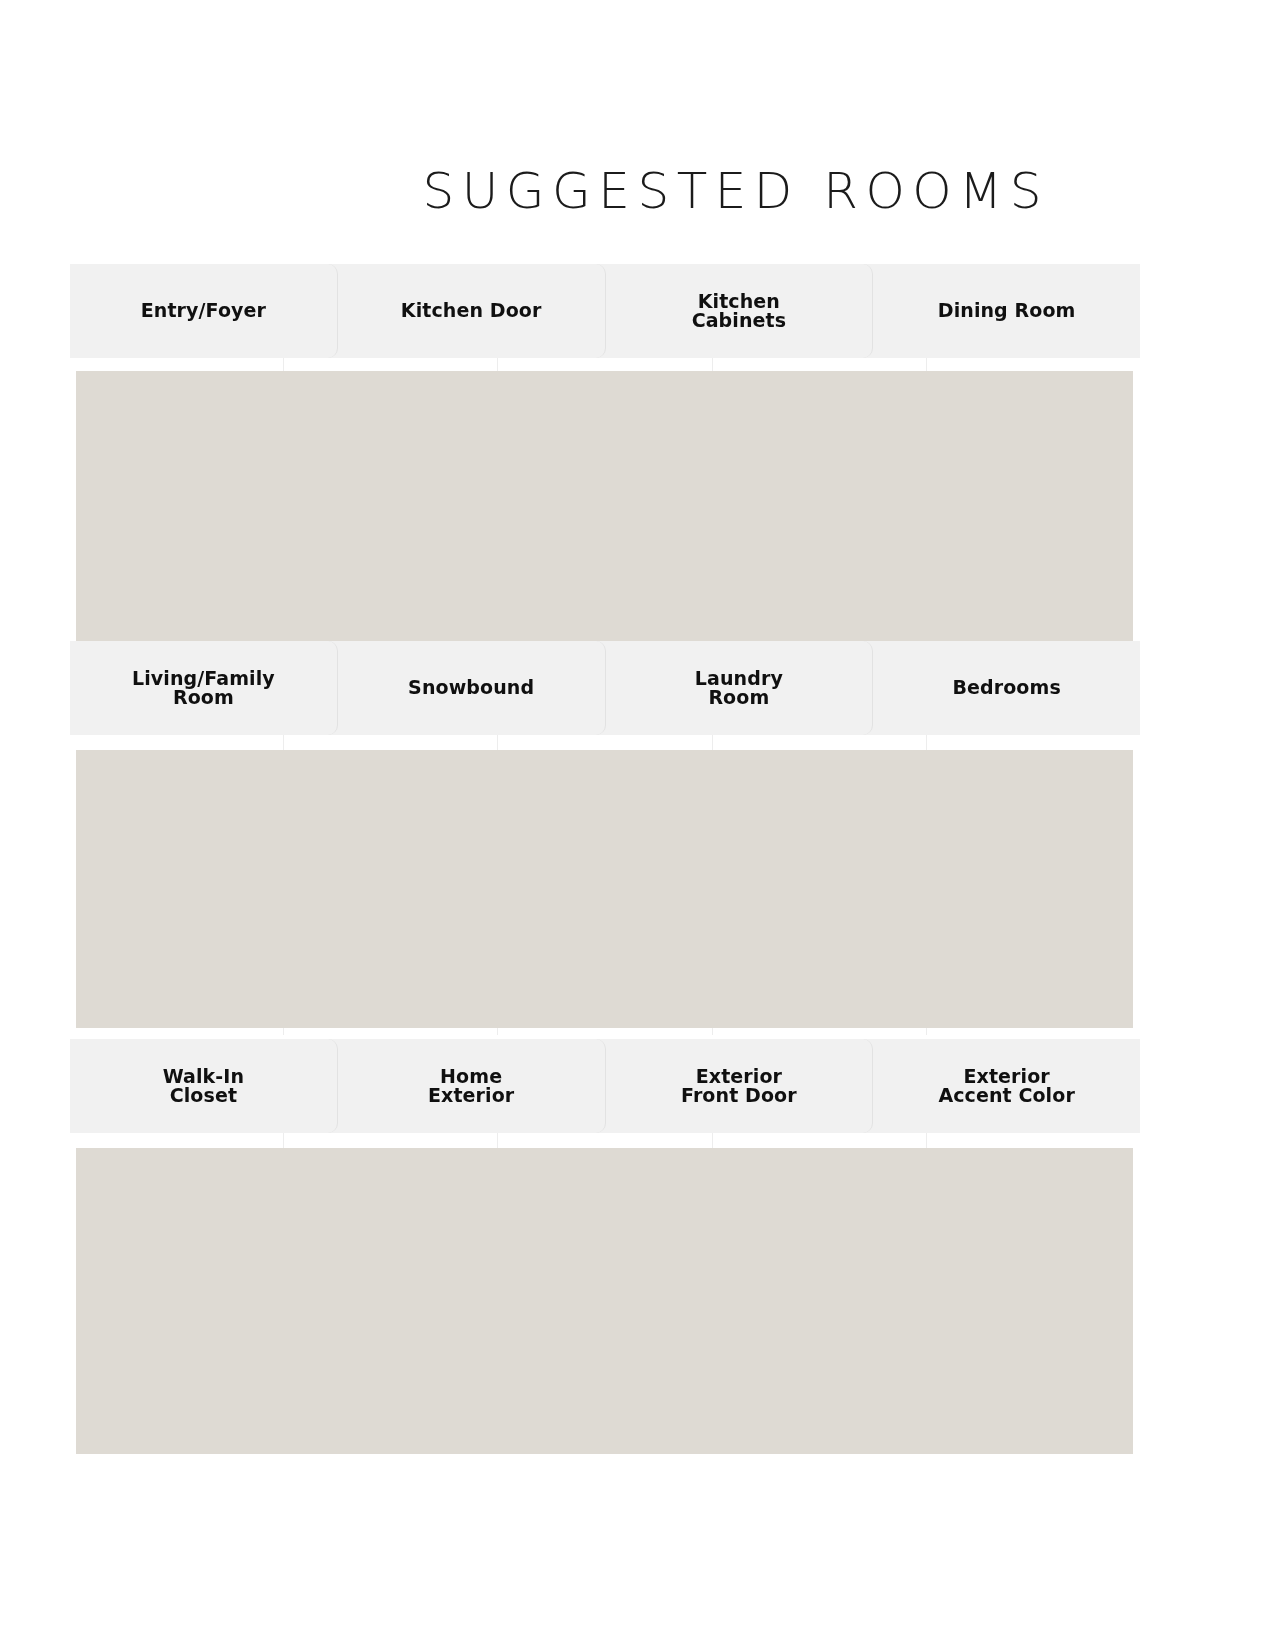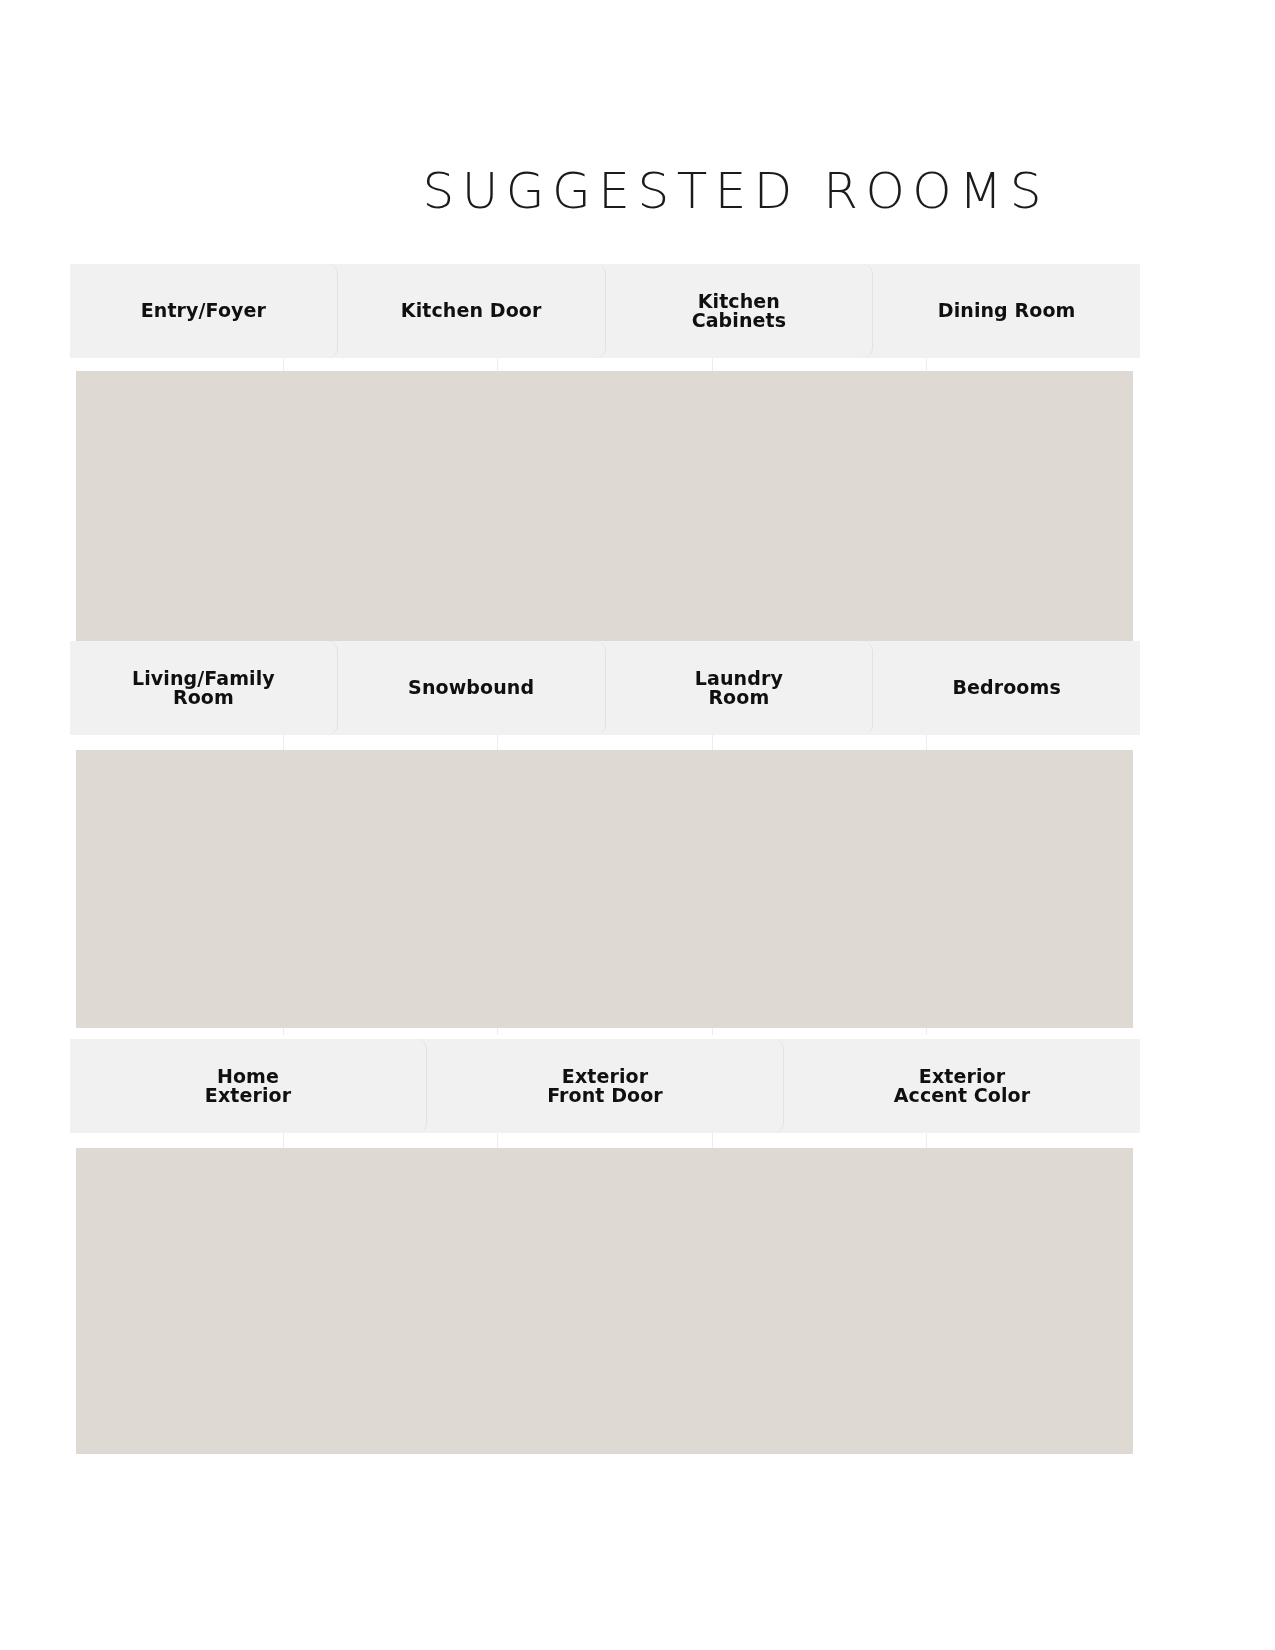--- a/index.html
+++ b/index.html
@@ -149,20 +149,21 @@
       <div class="data-cell empty"></div>
       <div class="data-cell empty"></div>
       <div class="data-cell empty"></div>
       <div class="data-cell empty"></div>
     </div>
   </div>
   <div class="swatch-block swatch-2"></div>
 
   <div class="table-section section-3">
     <div class="header-row">
+      <div class="header-cell">Walk-In<br>Closet</div>
       <div class="header-cell">Home<br>Exterior</div>
       <div class="header-cell">Exterior<br>Front Door</div>
       <div class="header-cell">Exterior<br>Accent Color</div>
     </div>
     <div class="data-row">
       <div class="data-cell empty"></div>
       <div class="data-cell empty"></div>
       <div class="data-cell empty"></div>
       <div class="data-cell empty"></div>
       <div class="data-cell empty"></div>

